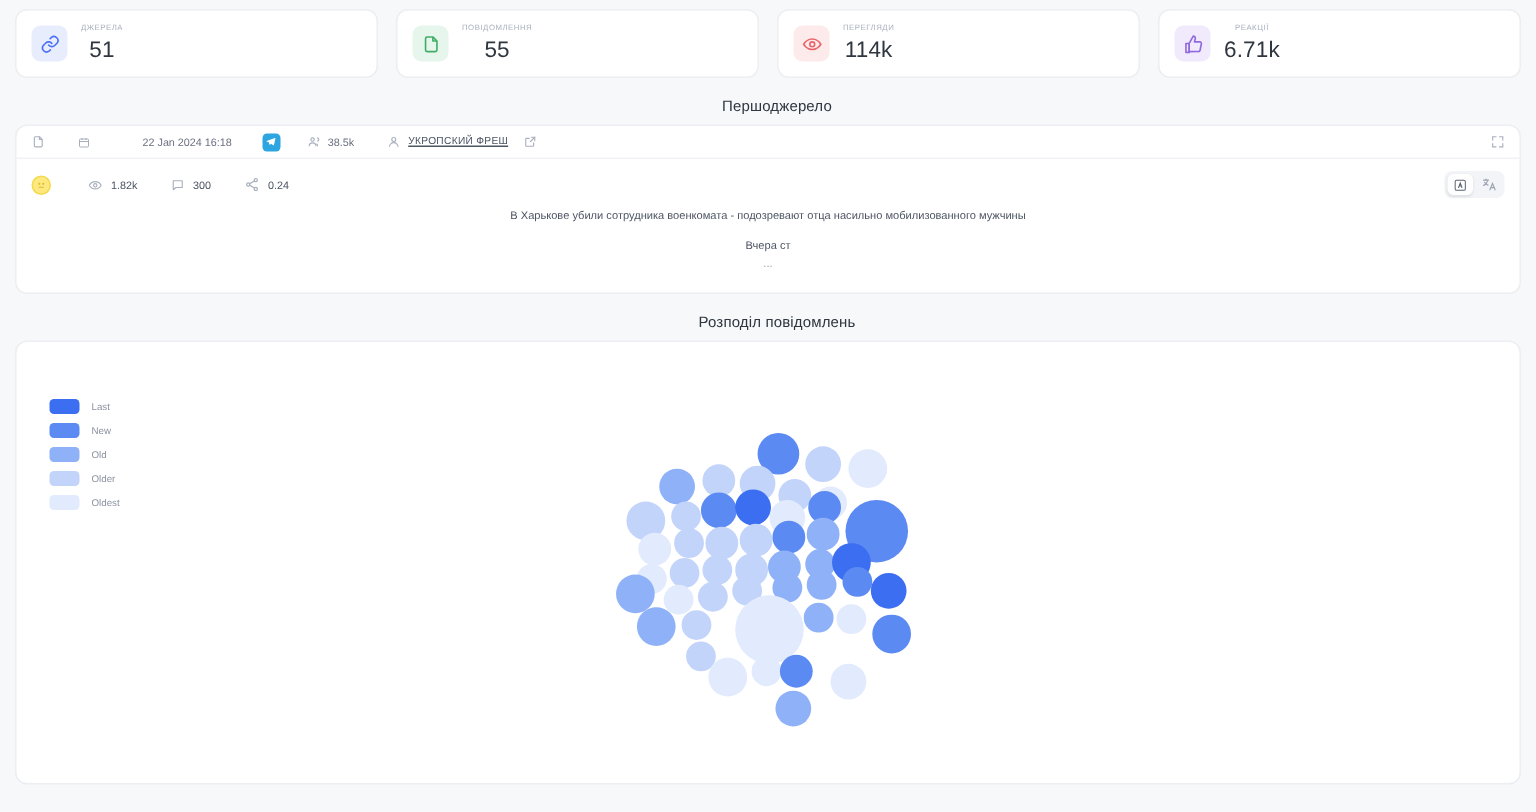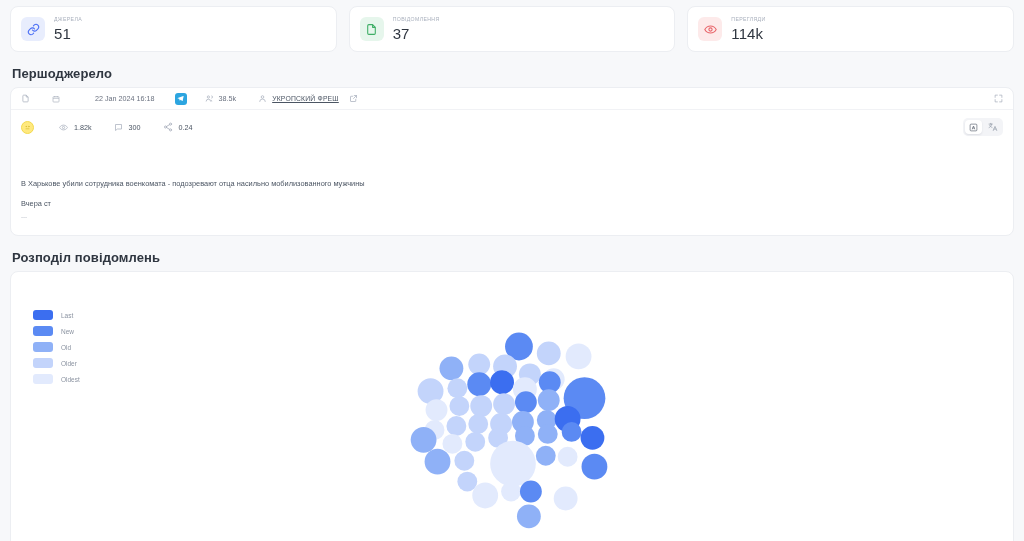--- a/index.html
+++ b/index.html
@@ -4,21 +4,21 @@
 <style>
   * { box-sizing: border-box; }
   html, body {
     margin: 0; padding: 0;
     width: 1024px; height: 541px;
     background: #f7f8fa;
     font-family: "Liberation Sans", sans-serif;
     color: #3b4252;
     overflow: hidden;
   }
-  .page { width: 1024px; height: 541px; padding: 0; }
+  .page { width: 1024px; height: 541px; padding: 0; text-align: center; }
 
   
   .stats-row {
     display: flex;
     gap: 12px;
     padding: 6px 10px 0 10px;
   }
   .stat-card {
     flex: 1 1 0;
     background: #ffffff;
@@ -48,22 +48,22 @@
   }
   .stat-value {
     font-size: 15px;
     color: #2f3640;
     font-weight: 400;
     letter-spacing: 0.1px;
   }
 
   
   .section-title {
-    font-size: 13px;
-    font-weight: 700;
+    font-size: 10px;
+    font-weight: 400;
     color: #2f3640;
     padding: 14px 0 6px 12px;
     letter-spacing: 0.1px;
   }
   .panel {
     background: #ffffff;
     border: 1px solid #eceef2;
     border-radius: 8px;
     margin: 0 10px;
   }
@@ -124,21 +124,21 @@
   }
   .toggle-btn {
     width: 17px; height: 14px;
     display: flex; align-items: center; justify-content: center;
     border-radius: 4px;
     cursor: pointer;
   }
   .toggle-btn.active { background: #ffffff; box-shadow: 0 1px 2px rgba(30,40,60,0.10); }
   .toggle-btn svg { display: block; }
 
-  .post-body { padding: 2px 10px 14px 10px; margin-top: 36px; }
+  .post-body { padding: 2px 10px 14px 10px; }
   .post-line {
     font-size: 7.4px;
     color: #4b5563;
     line-height: 1.5;
   }
   .post-line.gap { margin-top: 9px; }
   .post-line.ellipsis { color: #9aa2af; margin-top: 1px; }
 
   
   .chart-panel { height: 296px; position: relative; margin-bottom: 10px; }
@@ -175,37 +175,49 @@
 
     <div class="stat-card">
       <div class="stat-icon" style="background:#e6f6ec;">
         <svg viewBox="0 0 24 24" fill="none" stroke="#3fae66" stroke-width="2" stroke-linejoin="round">
           <path d="M14 3H7a2 2 0 0 0-2 2v14a2 2 0 0 0 2 2h10a2 2 0 0 0 2-2V8z"></path>
           <path d="M14 3v5h5"></path>
         </svg>
       </div>
       <div class="stat-text">
         <div class="stat-label">ПОВІДОМЛЕННЯ</div>
-        <div class="stat-value">37</div>
+        <div class="stat-value">55</div>
       </div>
     </div>
 
     <div class="stat-card">
       <div class="stat-icon" style="background:#fdeaea;">
         <svg viewBox="0 0 24 24" fill="none" stroke="#e8656a" stroke-width="2">
           <path d="M1.5 12S5 5.5 12 5.5 22.5 12 22.5 12 19 18.5 12 18.5 1.5 12 1.5 12z"></path>
           <circle cx="12" cy="12" r="3"></circle>
         </svg>
       </div>
       <div class="stat-text">
         <div class="stat-label">ПЕРЕГЛЯДИ</div>
         <div class="stat-value">114k</div>
       </div>
     </div>
 
+    <div class="stat-card">
+      <div class="stat-icon" style="background:#f1e9fc;">
+        <svg viewBox="0 0 24 24" fill="none" stroke="#9069dd" stroke-width="2" stroke-linejoin="round">
+          <path d="M7 22V11l5-9a2.5 2.5 0 0 1 2.5 3.2L13.5 9H20a2 2 0 0 1 2 2.4l-1.6 8A2 2 0 0 1 18.4 21H7z"></path>
+          <path d="M7 11H3v11h4z"></path>
+        </svg>
+      </div>
+      <div class="stat-text">
+        <div class="stat-label">РЕАКЦІЇ</div>
+        <div class="stat-value">6.71k</div>
+      </div>
+    </div>
 
   </div>
 
   <div class="section-title">Першоджерело</div>
 
   <div class="panel">
 
     <div class="post-head">
 
       <div class="ph-item ph-doc">

